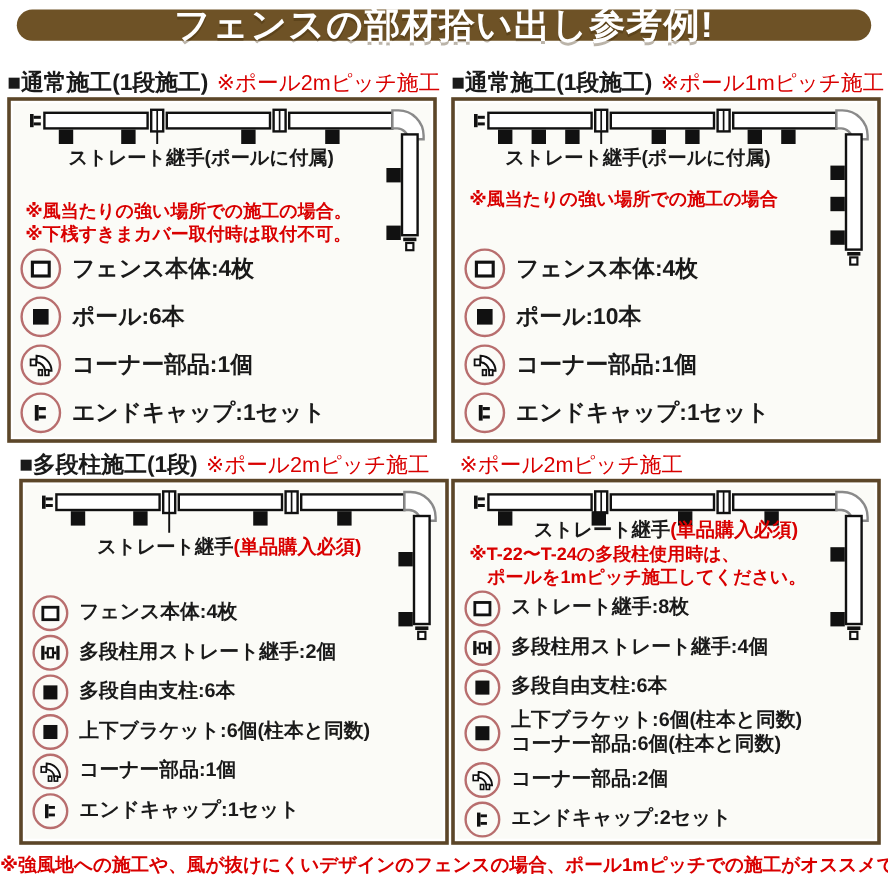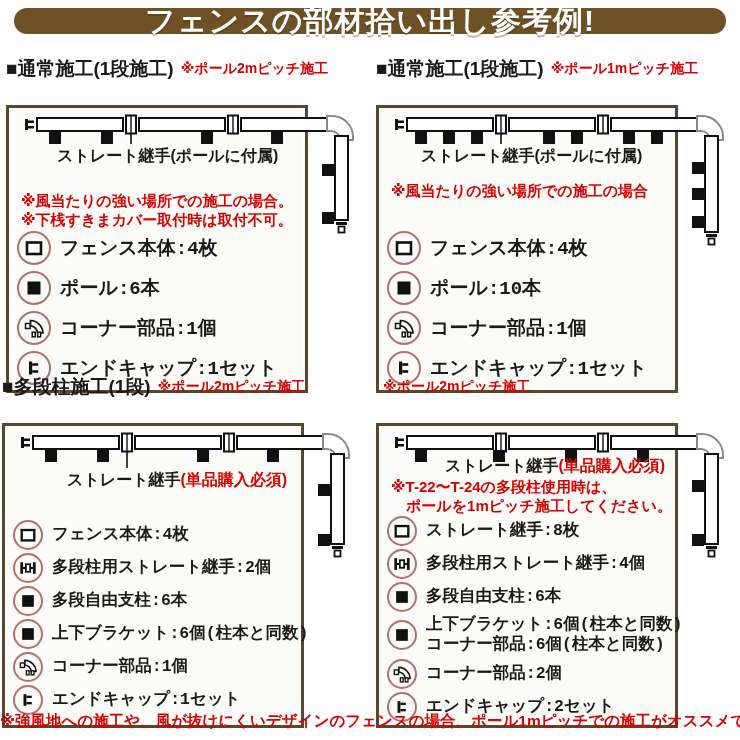--- a/index.html
+++ b/index.html
@@ -14,40 +14,40 @@
   }
   .header-pill{
     position:absolute;left:14px;right:14px;top:8px;height:26px;
     background:var(--brown);border-radius:24px;
     display:flex;align-items:center;justify-content:center;
   }
   .header-pill h1{
     font-size:30px;font-weight:bold;color:#fff;letter-spacing:1px;white-space:nowrap;
     text-shadow:0 2px 0 rgba(60,40,10,.35);
   }
-  .panel{position:absolute;width:302px;}
+  .panel{position:absolute;width:358px;}
   .p0{left:6px;top:56px;}
   .p1{left:376px;top:56px;}
-  .p2{left:2px;top:374px;}
+  .p2{left:16px;top:374px;}
   .p3{left:376px;top:374px;}
   .panel-title{height:25px;display:flex;align-items:center;white-space:nowrap;}
   .panel-title .t-black{font-size:19px;font-weight:bold;color:var(--ink);}
-  .panel-title .t-red{font-size:14px;font-weight:bold;color:var(--red);margin-left:7px;}
+  .panel-title .t-red{font-size:18px;font-weight:normal;color:var(--red);margin-left:7px;}
   .panel-box{
     position:relative;background:var(--panel_bg);
-    border:3px solid var(--border_brown);box-shadow:inset 0 0 0 2px #fff;margin-top:24px;
+    border:3px solid var(--border_brown);box-shadow:inset 0 0 0 2px #fff;
   }
   .p0 .panel-box,.p1 .panel-box{height:288px;}
   .p2 .panel-box,.p3 .panel-box{height:305px;}
   svg.diagram{position:absolute;left:2px;top:4px;pointer-events:none;}
   .joint-label{position:absolute;white-space:nowrap;font-size:16px;font-weight:bold;}
   .joint-label .red{color:var(--red);}
   .notes{position:absolute;left:12px;right:40px;}
   .note-line{font-size:15px;font-weight:bold;color:var(--red);line-height:1.25;white-space:nowrap;}
-  .parts{position:absolute;left:8px;display:flex;flex-direction:column;font-family:Liberation Mono, monospace;}
+  .parts{position:absolute;left:8px;display:flex;flex-direction:column;}
   .part-row{display:flex;align-items:center;gap:9px;}
   .p0 .part-row,.p1 .part-row{height:40px;}
   .p2 .part-row,.p3 .part-row{height:33px;}
   .p3 .part-row.dual{height:44px;}
   .part-icon{
     flex:0 0 auto;border:2px solid var(--icon_ring);border-radius:50%;
     display:flex;align-items:center;justify-content:center;background:transparent;
   }
   .p0 .part-icon,.p1 .part-icon{width:34px;height:34px;}
   .p2 .part-icon,.p3 .part-icon{width:30px;height:30px;}

